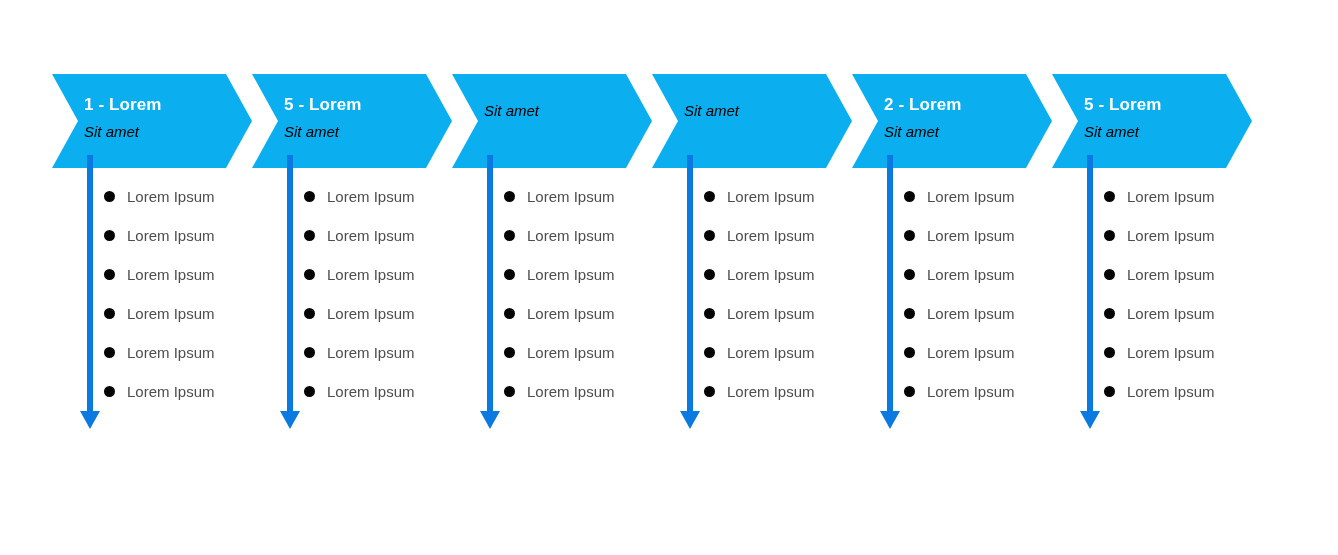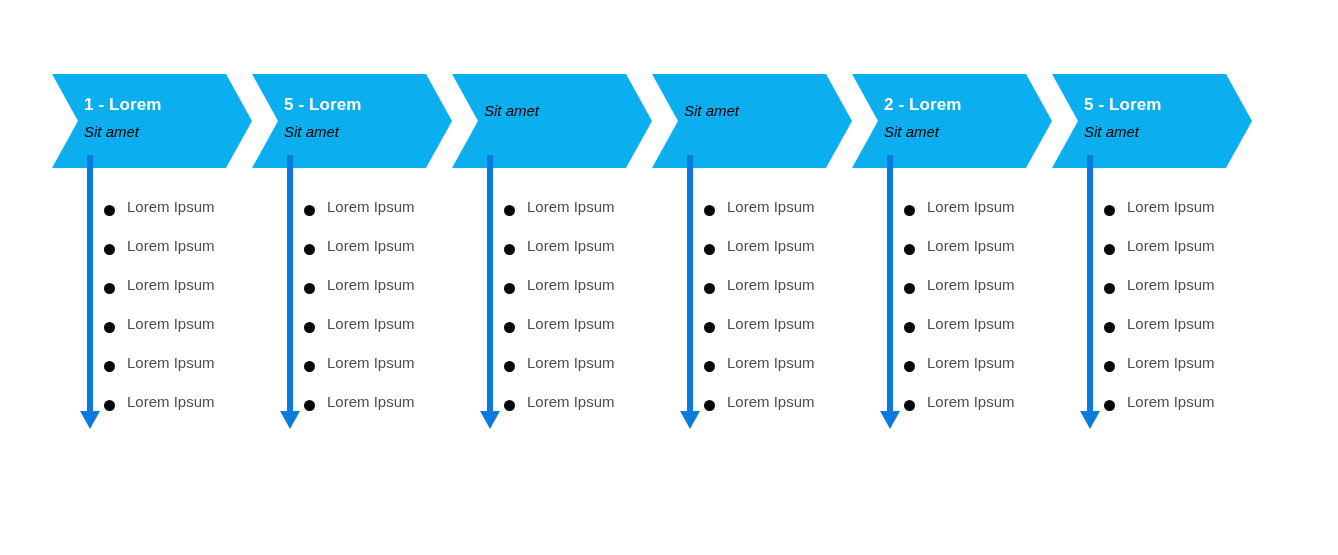--- a/index.html
+++ b/index.html
@@ -97,21 +97,21 @@
     position: absolute;
     left: 52px;
     top: 115px;
     width: 160px;
     margin: 0;
     padding: 0;
     list-style: none;
   }
   .bullet-item {
     display: flex;
-    align-items: flex-end;
+    align-items: center;
     height: 39px;
   }
   .bullet-dot {
     width: 11px;
     height: 11px;
     border-radius: 50%;
     background: #050505;
     flex: 0 0 auto;
   }
   .bullet-label {

